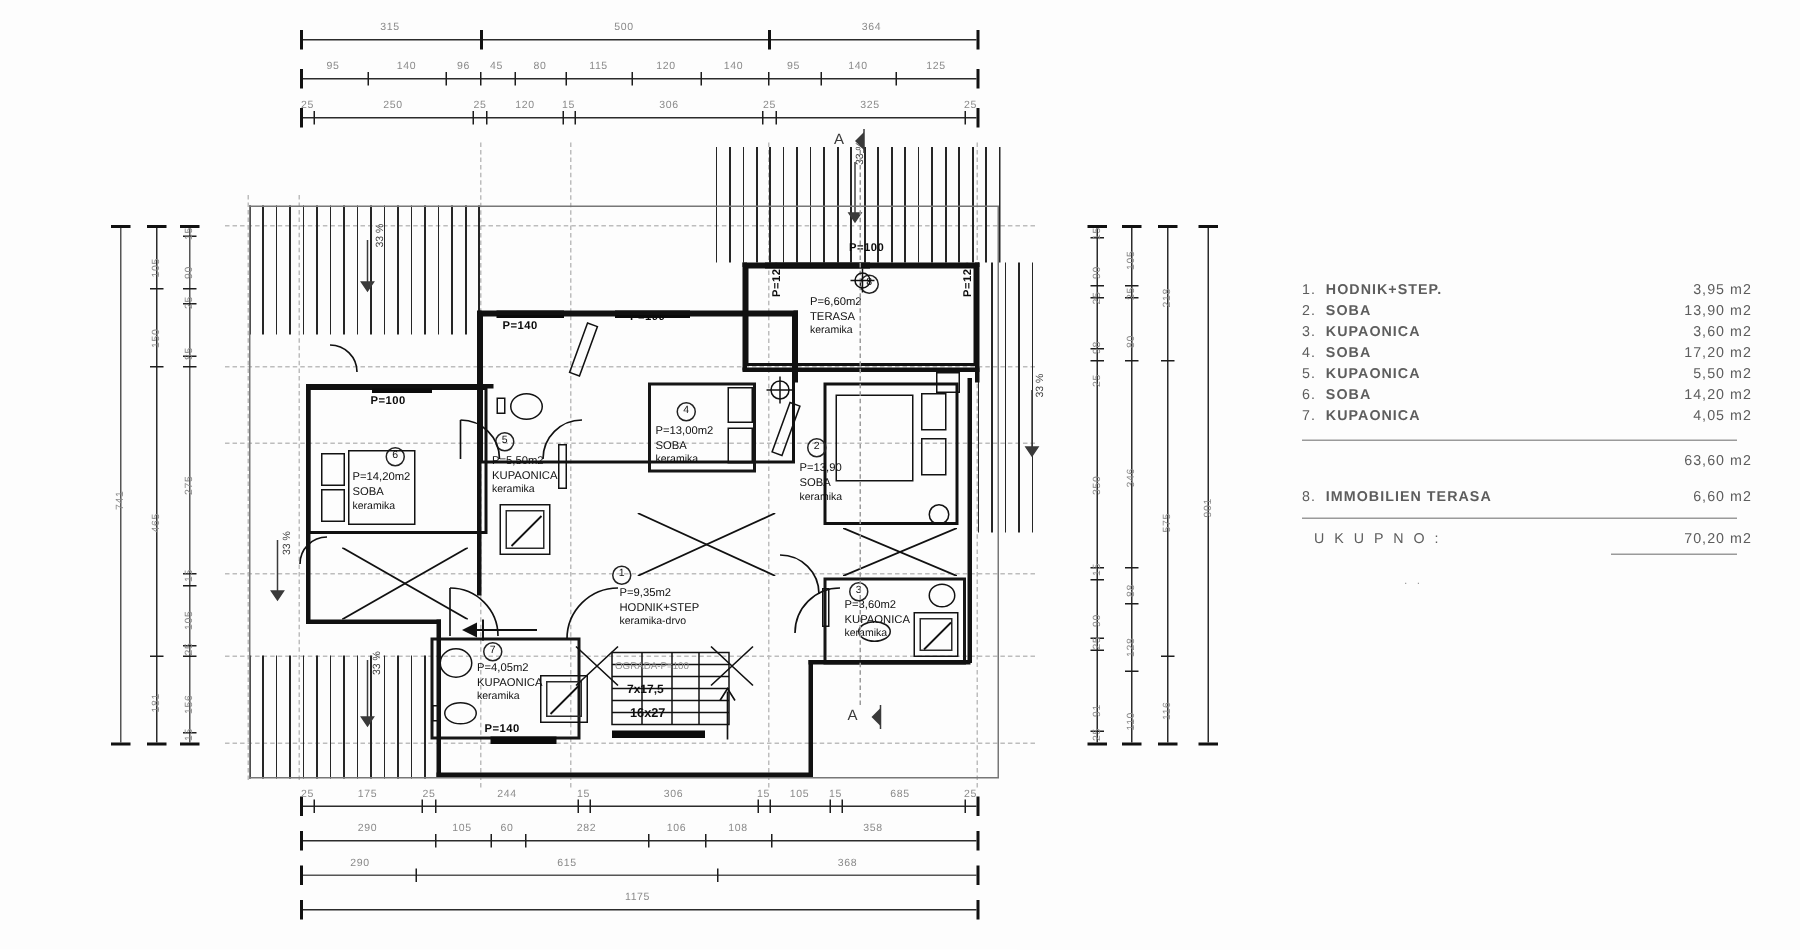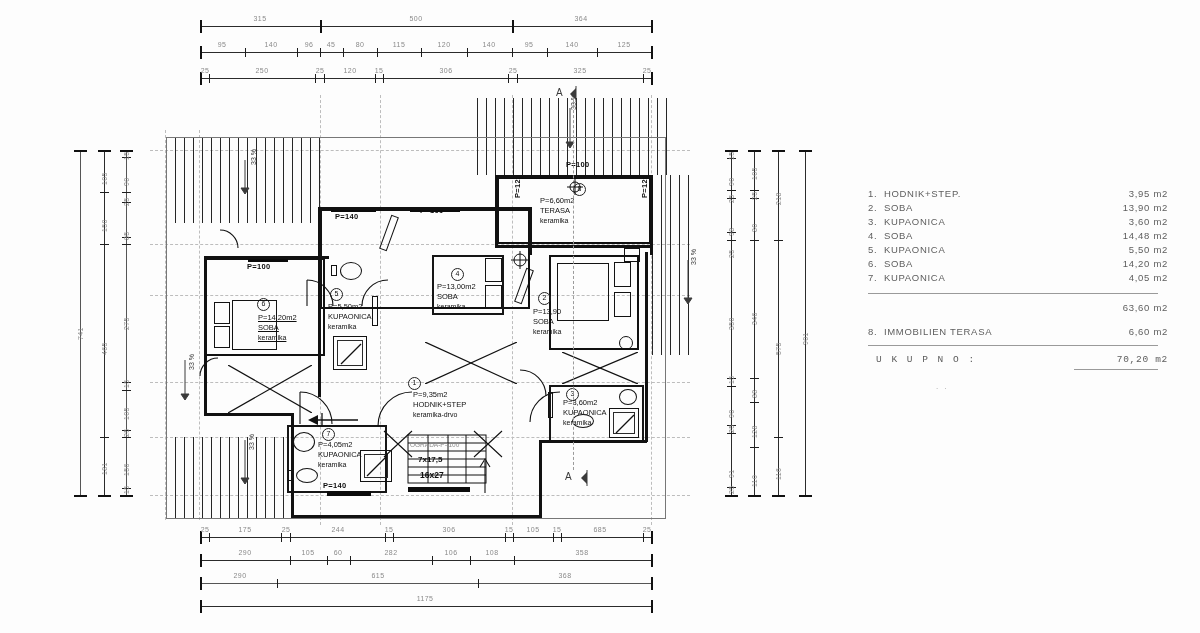--- a/index.html
+++ b/index.html
@@ -54,21 +54,21 @@
   .slope{position:absolute;font-size:7px;color:#3a3a3a;white-space:nowrap;
          transform-origin:left top;}
 
   
   #legend{position:absolute;font-size:9.5px;color:#5d5d5d;letter-spacing:.7px;}
   #legend .ttl{font-size:10px;letter-spacing:1.6px;color:#5d5d5d;}
   #legend table{border-collapse:collapse;}
   #legend td{padding:1.5px 0;font-size:9.5px;color:#5d5d5d;letter-spacing:.7px;
              white-space:nowrap;vertical-align:baseline;}
   #legend td.no{width:16px;}
-  #legend td.nm{width:200px;}
+  #legend td.nm{width:200px;font-weight:bold;}
   #legend td.ar{text-align:right;width:86px;}
   .rule{height:1px;background:#9a9a9a;}
 
   
   #wm{position:absolute;left:470px;top:268px;width:260px;height:110px;
       pointer-events:none;opacity:.14;}
   #wm .big{font-size:44px;letter-spacing:6px;color:#7d8a99;line-height:46px;font-family:"Liberation Serif",serif;}
   #wm .sub{font-size:15px;letter-spacing:7px;color:#7d8a99;}
 
   
@@ -490,21 +490,21 @@
     <div class="fbox" style="left:333px;top:336px;width:34px;height:34px;"></div>
     <div class="fbox-thin" style="left:337px;top:340px;width:26px;height:26px;"></div>
     <svg class="abs" style="left:333px;top:336px;width:36px;height:36px;">
       <line x1="8" y1="28" x2="28" y2="8" stroke="#111" stroke-width="1.2"></line>
     </svg>
 
     <div class="wallbox" style="left:205px;top:258px;width:120px;height:98px;border-width:2px;"></div>
     <div class="winbar" style="left:248px;top:257px;width:40px;height:5px;"></div>
     <div class="winlbl" style="left:247px;top:262px;">P=100</div>
     <div class="numcirc" style="left:257px;top:298px;">6</div>
-    <div class="roomlbl" style="left:258px;top:313px;text-decoration:underline;">
+    <div class="roomlbl" style="left:235px;top:313px;">
       <div class="area">P=14,20m2</div>
       <div class="nm">SOBA</div>
       <div class="fin">keramika</div>
     </div>
     <div class="fbox" style="left:214px;top:302px;width:16px;height:22px;"></div>
     <div class="fbox" style="left:214px;top:326px;width:16px;height:22px;"></div>
     <div class="fbox" style="left:232px;top:300px;width:45px;height:50px;"></div>
 
     <div class="wallbox" style="left:549px;top:255px;width:90px;height:95px;border-width:2px;"></div>
     <div class="numcirc" style="left:538px;top:292px;">2</div>
@@ -819,21 +819,21 @@
           <td class="ar">13,90 m2</td>
         </tr>
         <tr>
           <td class="no">3.</td>
           <td class="nm">KUPAONICA</td>
           <td class="ar">3,60 m2</td>
         </tr>
         <tr>
           <td class="no">4.</td>
           <td class="nm">SOBA</td>
-          <td class="ar">14,48 m2</td>
+          <td class="ar">17,20 m2</td>
         </tr>
         <tr>
           <td class="no">5.</td>
           <td class="nm">KUPAONICA</td>
           <td class="ar">5,50 m2</td>
         </tr>
         <tr>
           <td class="no">6.</td>
           <td class="nm">SOBA</td>
           <td class="ar">14,20 m2</td>
@@ -861,21 +861,21 @@
         <tr>
           <td class="no">8.</td>
           <td class="nm">IMMOBILIEN TERASA</td>
           <td class="ar">6,60 m2</td>
         </tr>
       </tbody>
     </table>
 
     <div class="rule" style="margin:7px 0 0 0;width:290px;"></div>
 
-    <table style="margin-top:6px;width:300px;font-family:Liberation Mono, monospace;">
+    <table style="margin-top:6px;width:300px;">
       <tbody>
         <tr>
           <td colspan="2" style="letter-spacing:2px;padding-left:8px;">U K U P N O :</td>
           <td class="ar">70,20 m2</td>
         </tr>
       </tbody>
     </table>
     <div class="rule" style="margin:3px 0 0 206px;width:84px;"></div>
     <div style="margin-top:12px;margin-left:68px;font-size:8px;color:#9a9a9a;letter-spacing:2px;">. .</div>
   </div>

